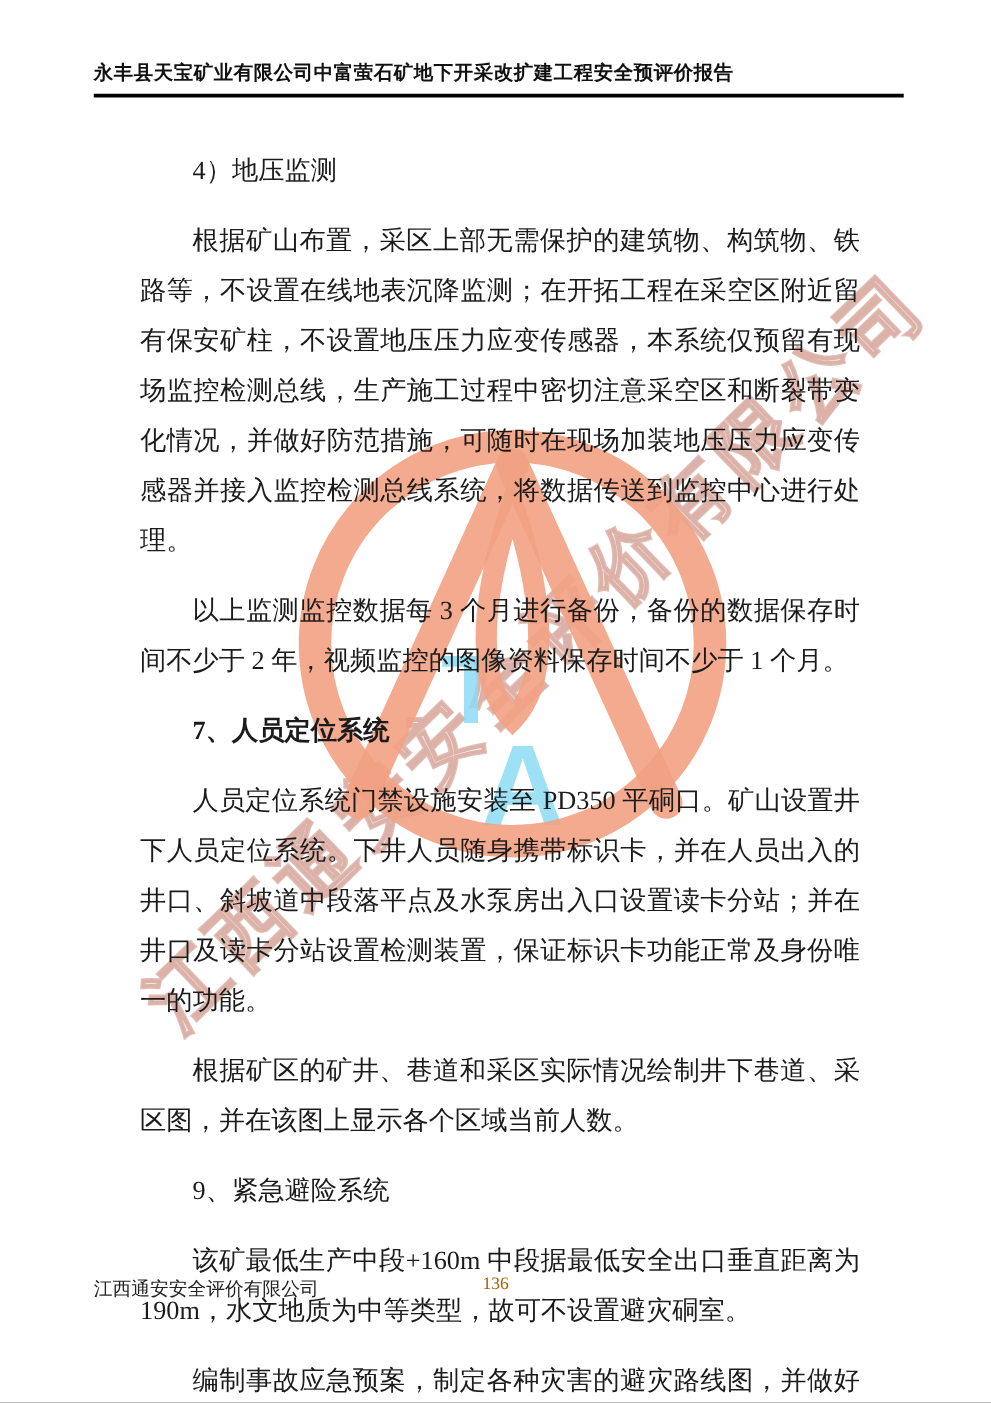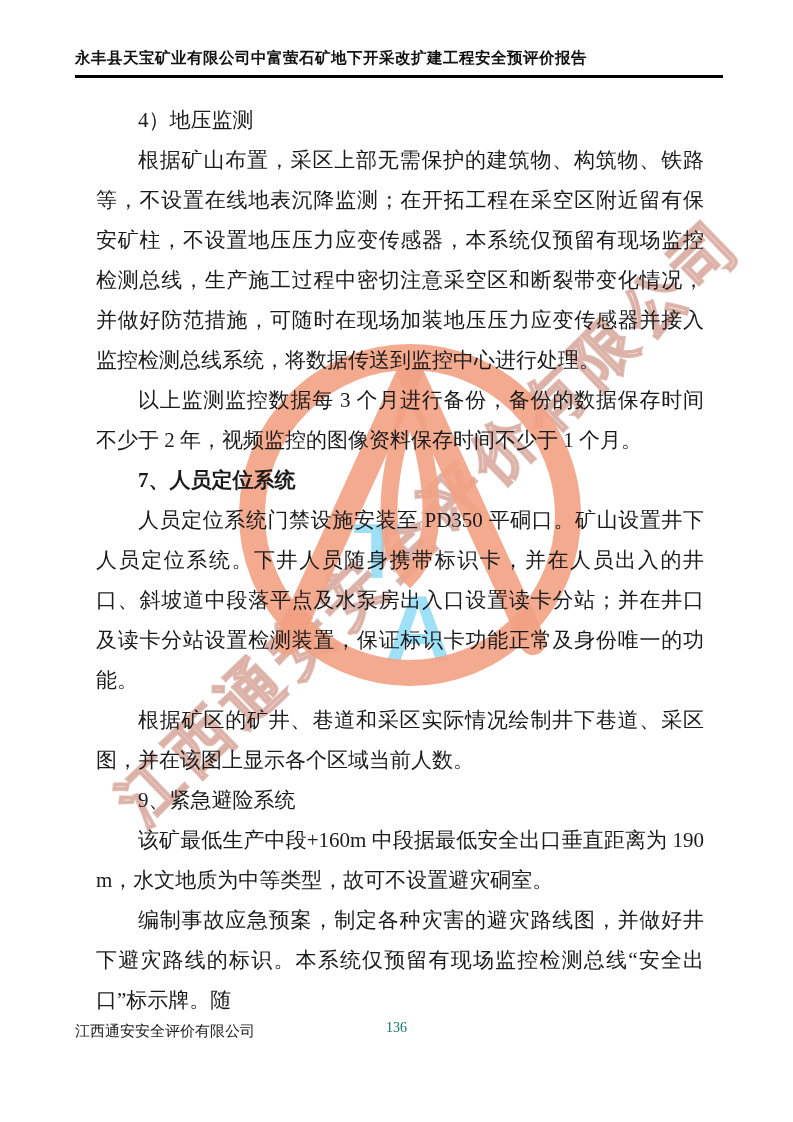--- a/index.html
+++ b/index.html
@@ -44,31 +44,31 @@
     white-space:nowrap;
   }
 
   
   .content{
     position:absolute;left:96px;top:100px;width:608px;
     z-index:5;
     font-size:21px;line-height:40px;
     text-align:justify;
   }
-  .para{margin:0;text-indent:2em;word-break:break-all;}
+  .para{margin:16px;text-indent:2em;word-break:break-all;}
   .para.bold{font-weight:bold;}
 
   
   .footer-company{
     position:absolute;left:75px;top:1022px;
     font-size:15px;color:#222;z-index:6;
   }
   .footer-page{
     position:absolute;left:0;top:1020px;width:100%;
-    text-align:center;font-size:14px;color:#0f766e;z-index:6;
+    text-align:center;font-size:14px;color:#a16207;z-index:6;
   }
 </style>
 </head>
 <body>
 
 <div class="page">
 
   <div class="header">
     <span class="h-left">永丰县天宝矿业有限公司中富萤石矿地下开采改扩建工程安全预评价报告</span>
   </div>

